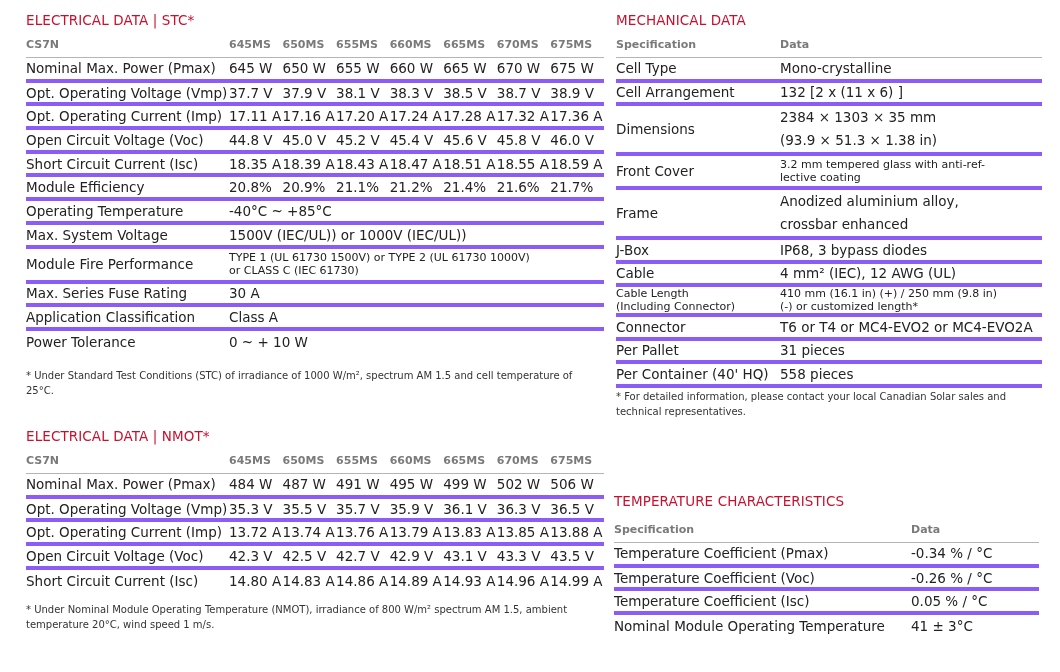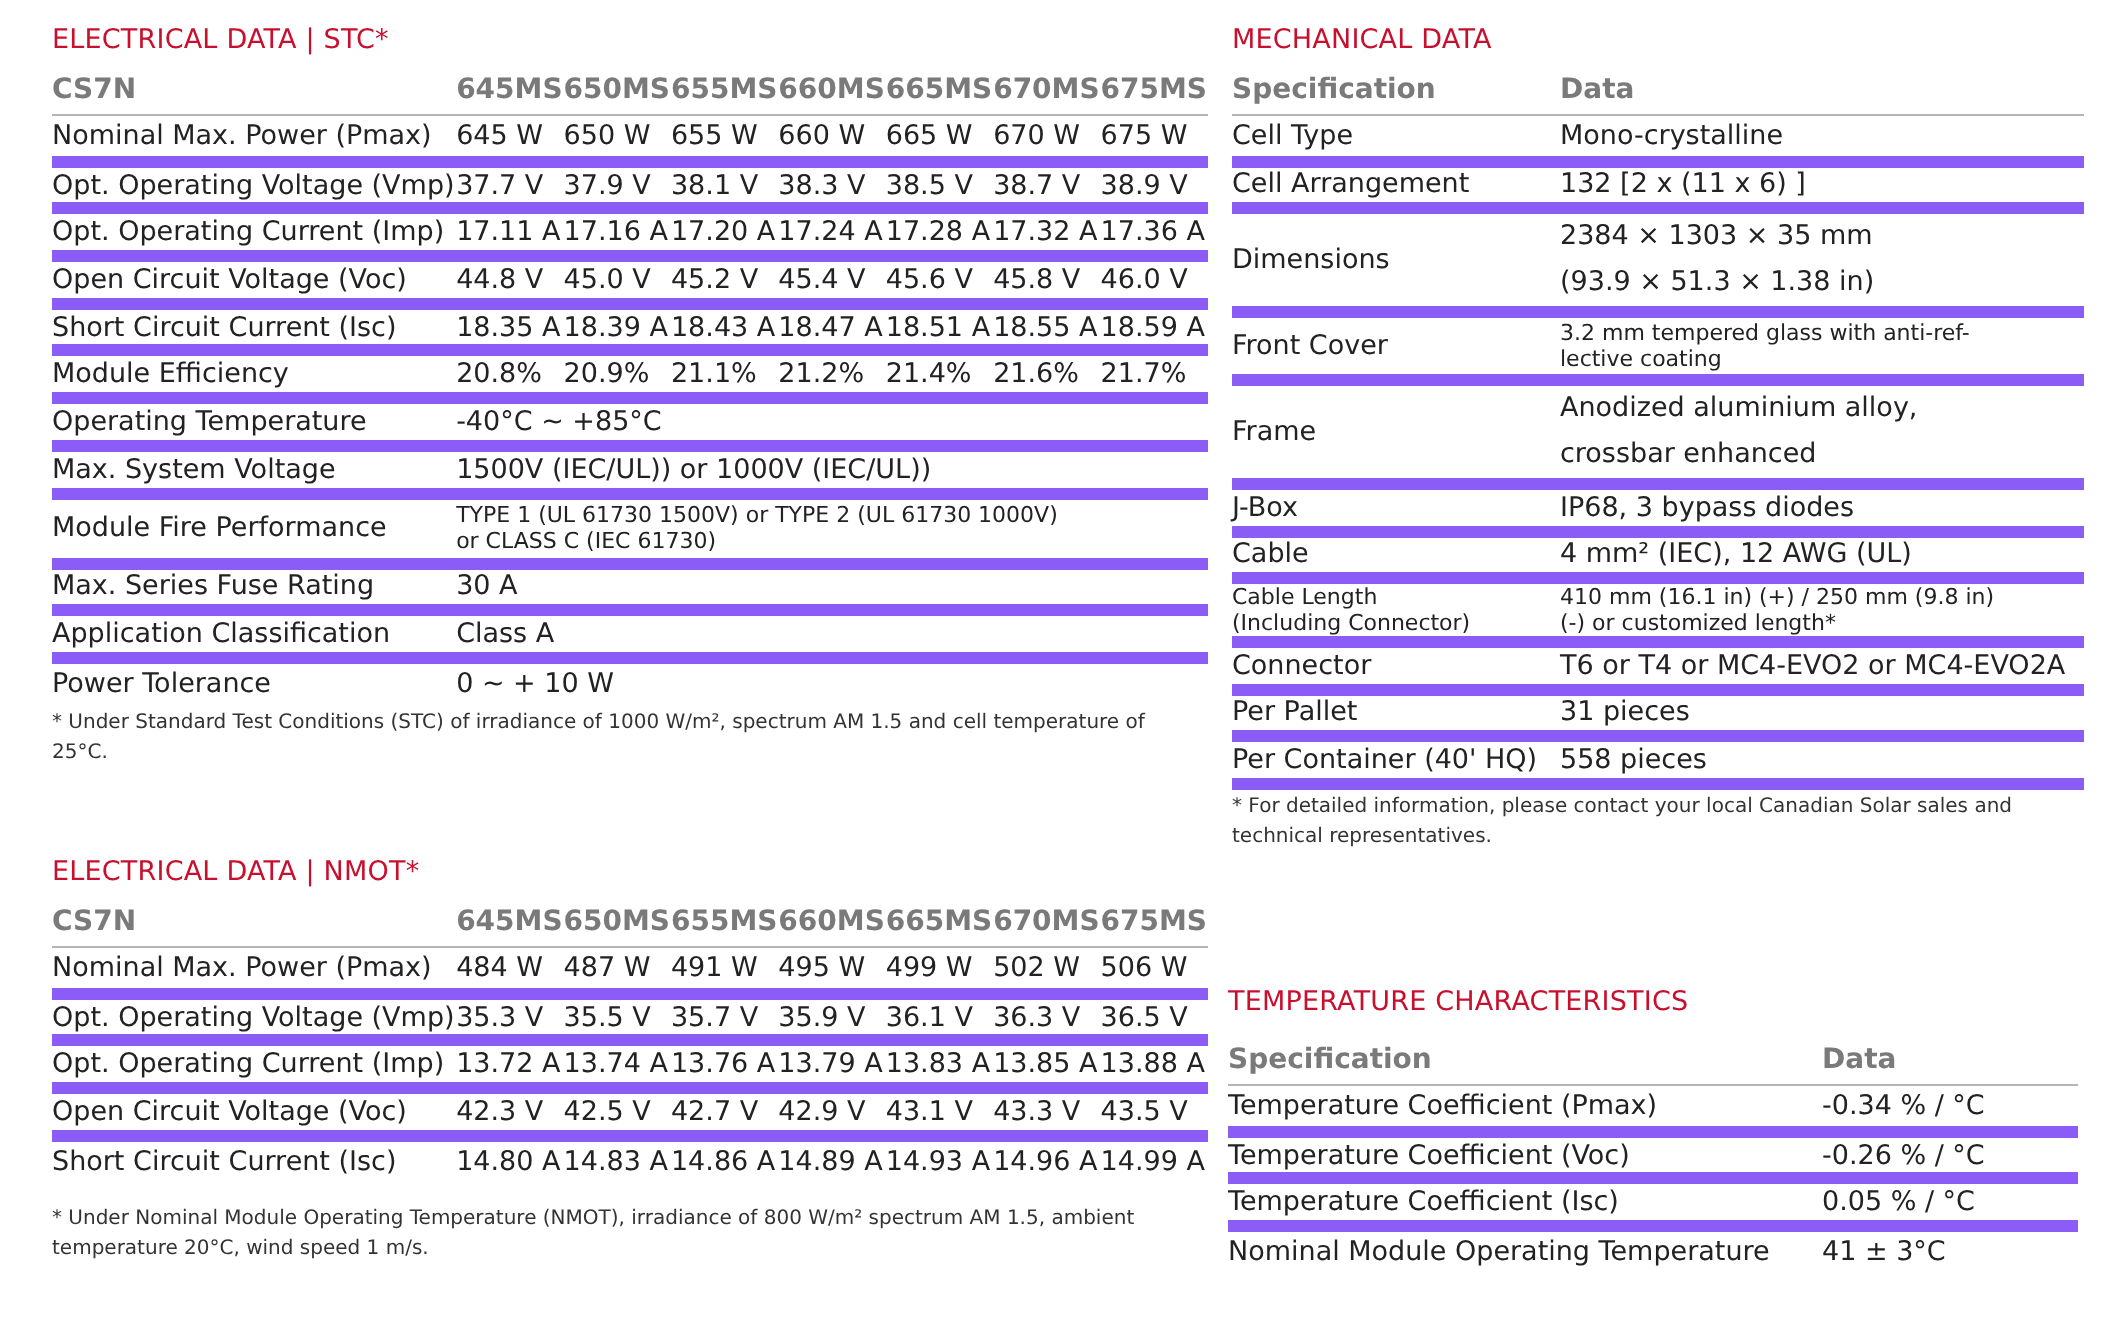--- a/index.html
+++ b/index.html
@@ -3,23 +3,23 @@
 <meta charset="utf-8">
 <style>
   html, body { margin:0; padding:0; background:#ffffff; }
   body { width:1060px; height:672px; position:relative; overflow:hidden;
          font-family:"DejaVu Sans", sans-serif; color:#222; }
   .section { position:absolute; }
   .title { color:#c8102e; font-weight:normal; font-size:13.5px; letter-spacing:0.1px;
            line-height:18px; height:22px; }
   table { border-collapse:collapse; }
   td, th { padding:0; white-space:nowrap; vertical-align:middle; }
-  th { color:#7a7a7a; font-weight:bold; font-size:14px; text-align:left; }
+  th { color:#7a7a7a; font-weight:bold; font-size:11px; text-align:left; }
   tr.hdr { height:24px; border-bottom:1.5px solid #b5b5b5; }
-  tr.row { border-bottom:6px solid #8b5cf6; }
+  tr.row { border-bottom:4px solid #8b5cf6; }
   td { font-size:13.5px; color:#222; }
   .elec td.lbl { width:206px; }
   .elec td.v { width:56px; }
   .elec th.v { width:56px; text-align:left; }
   .elec tr.row { height:23.7px; }
   .note { font-size:10px; color:#333; line-height:15px; }
   .tall { height:35px !important; }
   .twoline { line-height:13px; font-size:11px; }
   .mech td.lbl { width:164px; }
   .mech td.val { width:262px; }
@@ -127,21 +127,21 @@
     <tr class="row">
       <td class="lbl">Application Classification</td>
       <td colspan="7">Class A</td>
     </tr>
     <tr class="row" style="border-bottom:none;">
       <td class="lbl">Power Tolerance</td>
       <td colspan="7">0 ~ + 10 W</td>
     </tr>
   </tbody>
     </table>
-  <div class="note" style="margin-top:1px;">
+  <div class="note" style="margin-top:15px;">
     <div>* Under Standard Test Conditions (STC) of irradiance of 1000 W/m², spectrum AM 1.5 and cell temperature of</div>
     <div>25°C.</div>
   </div>
 </div>
 
 <div class="section" style="left:26px; top:427px;">
   <div class="title">ELECTRICAL DATA | NMOT*</div>
   <table class="elec" style="width:578px;">
     <tbody>
         <tr class="hdr">

